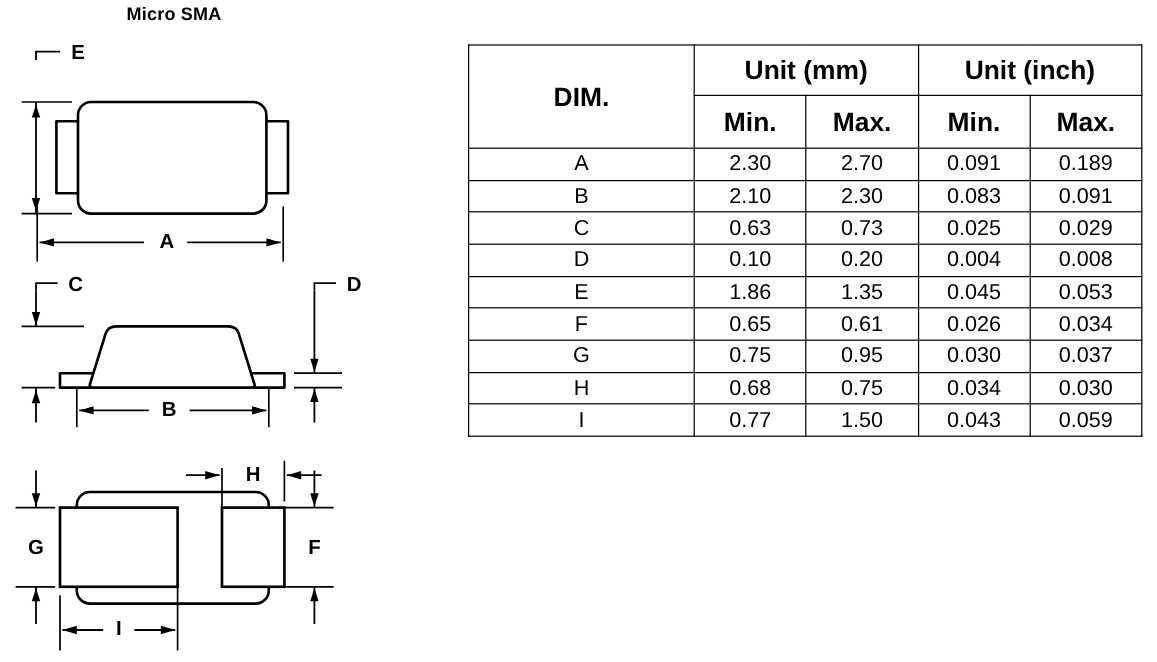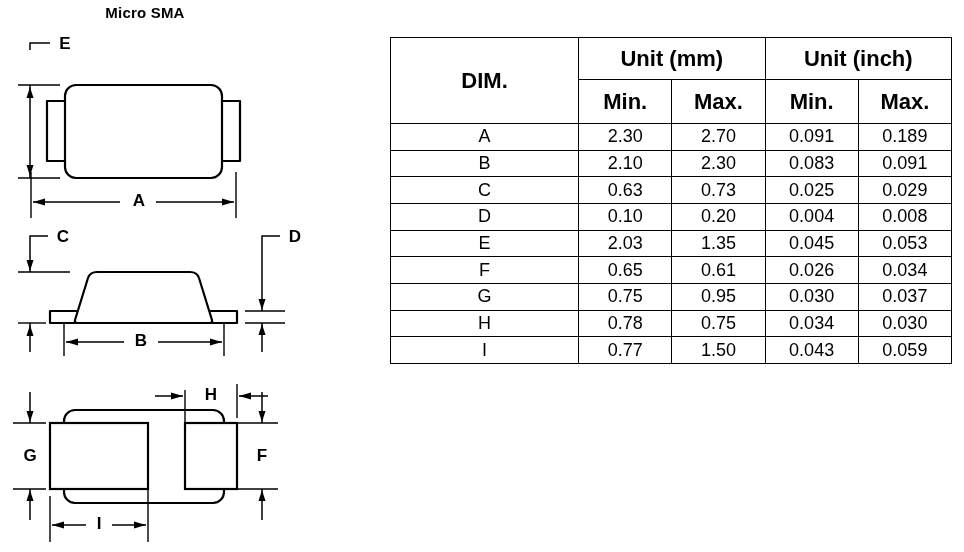--- a/index.html
+++ b/index.html
@@ -260,42 +260,42 @@
         </tr>
         <tr>
           <td class="col-dim">D</td>
           <td class="col-data">0.10</td>
           <td class="col-data">0.20</td>
           <td class="col-data">0.004</td>
           <td class="col-data">0.008</td>
         </tr>
         <tr>
           <td class="col-dim">E</td>
-          <td class="col-data">2.03</td>
+          <td class="col-data">1.86</td>
           <td class="col-data">1.35</td>
           <td class="col-data">0.045</td>
           <td class="col-data">0.053</td>
         </tr>
         <tr>
           <td class="col-dim">F</td>
           <td class="col-data">0.65</td>
           <td class="col-data">0.61</td>
           <td class="col-data">0.026</td>
           <td class="col-data">0.034</td>
         </tr>
         <tr>
           <td class="col-dim">G</td>
           <td class="col-data">0.75</td>
           <td class="col-data">0.95</td>
           <td class="col-data">0.030</td>
           <td class="col-data">0.037</td>
         </tr>
         <tr>
           <td class="col-dim">H</td>
-          <td class="col-data">0.78</td>
+          <td class="col-data">0.68</td>
           <td class="col-data">0.75</td>
           <td class="col-data">0.034</td>
           <td class="col-data">0.030</td>
         </tr>
         <tr>
           <td class="col-dim">I</td>
           <td class="col-data">0.77</td>
           <td class="col-data">1.50</td>
           <td class="col-data">0.043</td>
           <td class="col-data">0.059</td>

